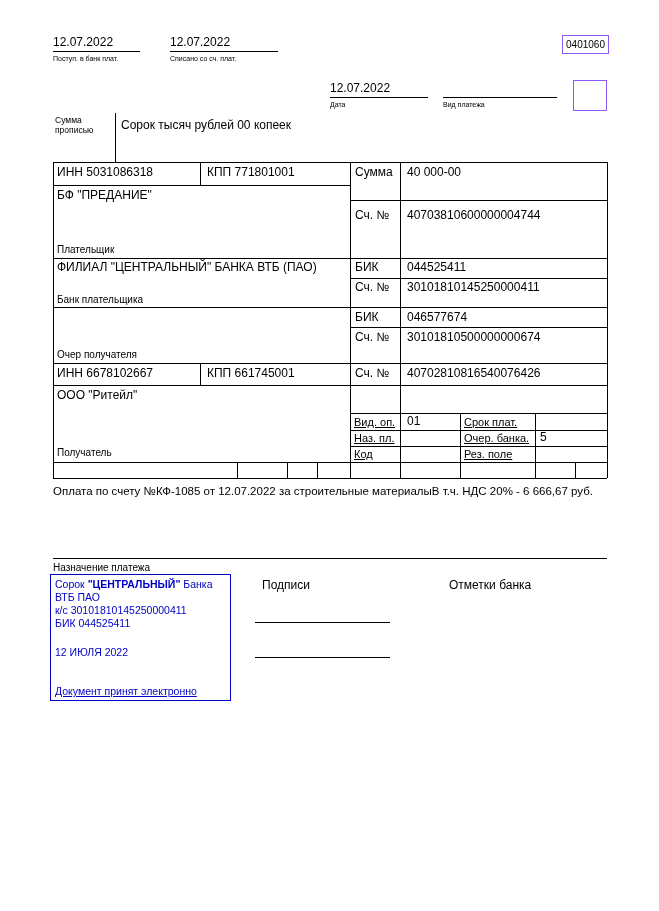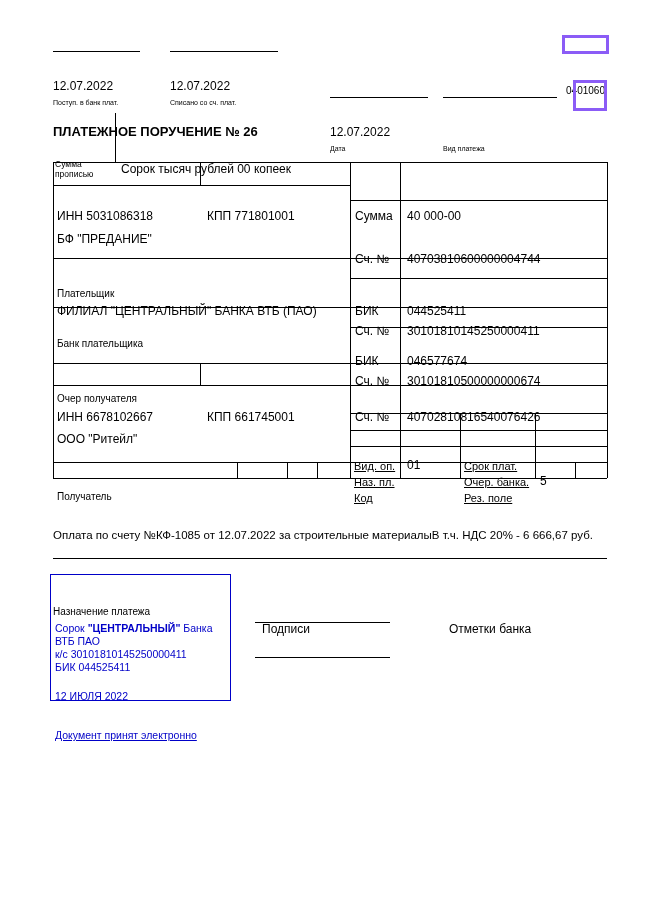--- a/index.html
+++ b/index.html
@@ -1,31 +1,31 @@
 <!DOCTYPE html>
 <html style="--stamp-color: #0000c8;"><head>
 <meta charset="utf-8">
 <style>
   :root{ --stamp-color:#0000c8; }
   *{ margin:0; padding:0; box-sizing:border-box; }
   html,body{ background:#ffffff; }
   body{ font-family:"Liberation Sans", sans-serif; color:#000; }
   .page{ position:relative; width:659px; height:911px; background:#fff; overflow:hidden; }
-  .t{ position:absolute; white-space:nowrap; font-size:12px; line-height:1.15;margin-top:44px; }
+  .t{ position:absolute; white-space:nowrap; font-size:12px; line-height:1.15; }
   .fs7{ font-size:7px; }
   .fs8{ font-size:8.5px; }
   .fs10{ font-size:10px; }
   .fs11{ font-size:11px;text-decoration:underline; }
   .fs115{ font-size:11.5px; }
   .b{ font-weight:bold; }
   .ul{ text-decoration:underline; }
   .wrap{ white-space:normal; }
   .hl{ position:absolute; height:1px; background:#000; }
   .vl{ position:absolute; width:1px; background:#000; }
-  .box{ position:absolute; border:3px solid #8b5cf6; }
+  .box{ position:absolute; border:1px solid #8b5cf6; }
   .stamp{ position:absolute; left:50px; top:574px; width:181px; height:127px;
           border:1px solid var(--stamp-color); color:var(--stamp-color); }
   .stamp .t{ font-size:10.5px; color:inherit; }
 </style>
 </head>
 <body>
 
 <div class="page">
 
   <div class="t" style="left:53px;top:36px">12.07.2022</div>
@@ -33,21 +33,20 @@
   <div class="t fs7" style="left:53px;top:55px">Поступ. в банк плат.</div>
 
   <div class="t" style="left:170px;top:36px">12.07.2022</div>
   <div class="hl" style="left:170px;top:51px;width:108px"></div>
   <div class="t fs7" style="left:170px;top:55px">Списано со сч. плат.</div>
 
   <div class="box" style="left:562px;top:35px;width:47px;height:19px">
     <div class="t" style="left:0;top:3px;width:100%;text-align:center;font-size:10px">0401060</div>
   </div>
 
-  <div class="t b" style="left:53px;top:81px;font-size:13px">ПЛАТЕЖНОЕ ПОРУЧЕНИЕ № 26</div>
   <div class="t" style="left:330px;top:82px">12.07.2022</div>
   <div class="hl" style="left:330px;top:97px;width:98px"></div>
   <div class="hl" style="left:443px;top:97px;width:114px"></div>
   <div class="t fs7" style="left:330px;top:101px">Дата</div>
   <div class="t fs7" style="left:443px;top:101px">Вид платежа</div>
   <div class="box" style="left:573px;top:80px;width:34px;height:31px"></div>
 
   <div class="vl" style="left:115px;top:113px;height:49px"></div>
   <div class="t fs8 wrap" style="left:55px;top:116px;width:55px">Сумма прописью</div>
   <div class="t" style="left:121px;top:119px">Сорок тысяч рублей 00 копеек</div>

